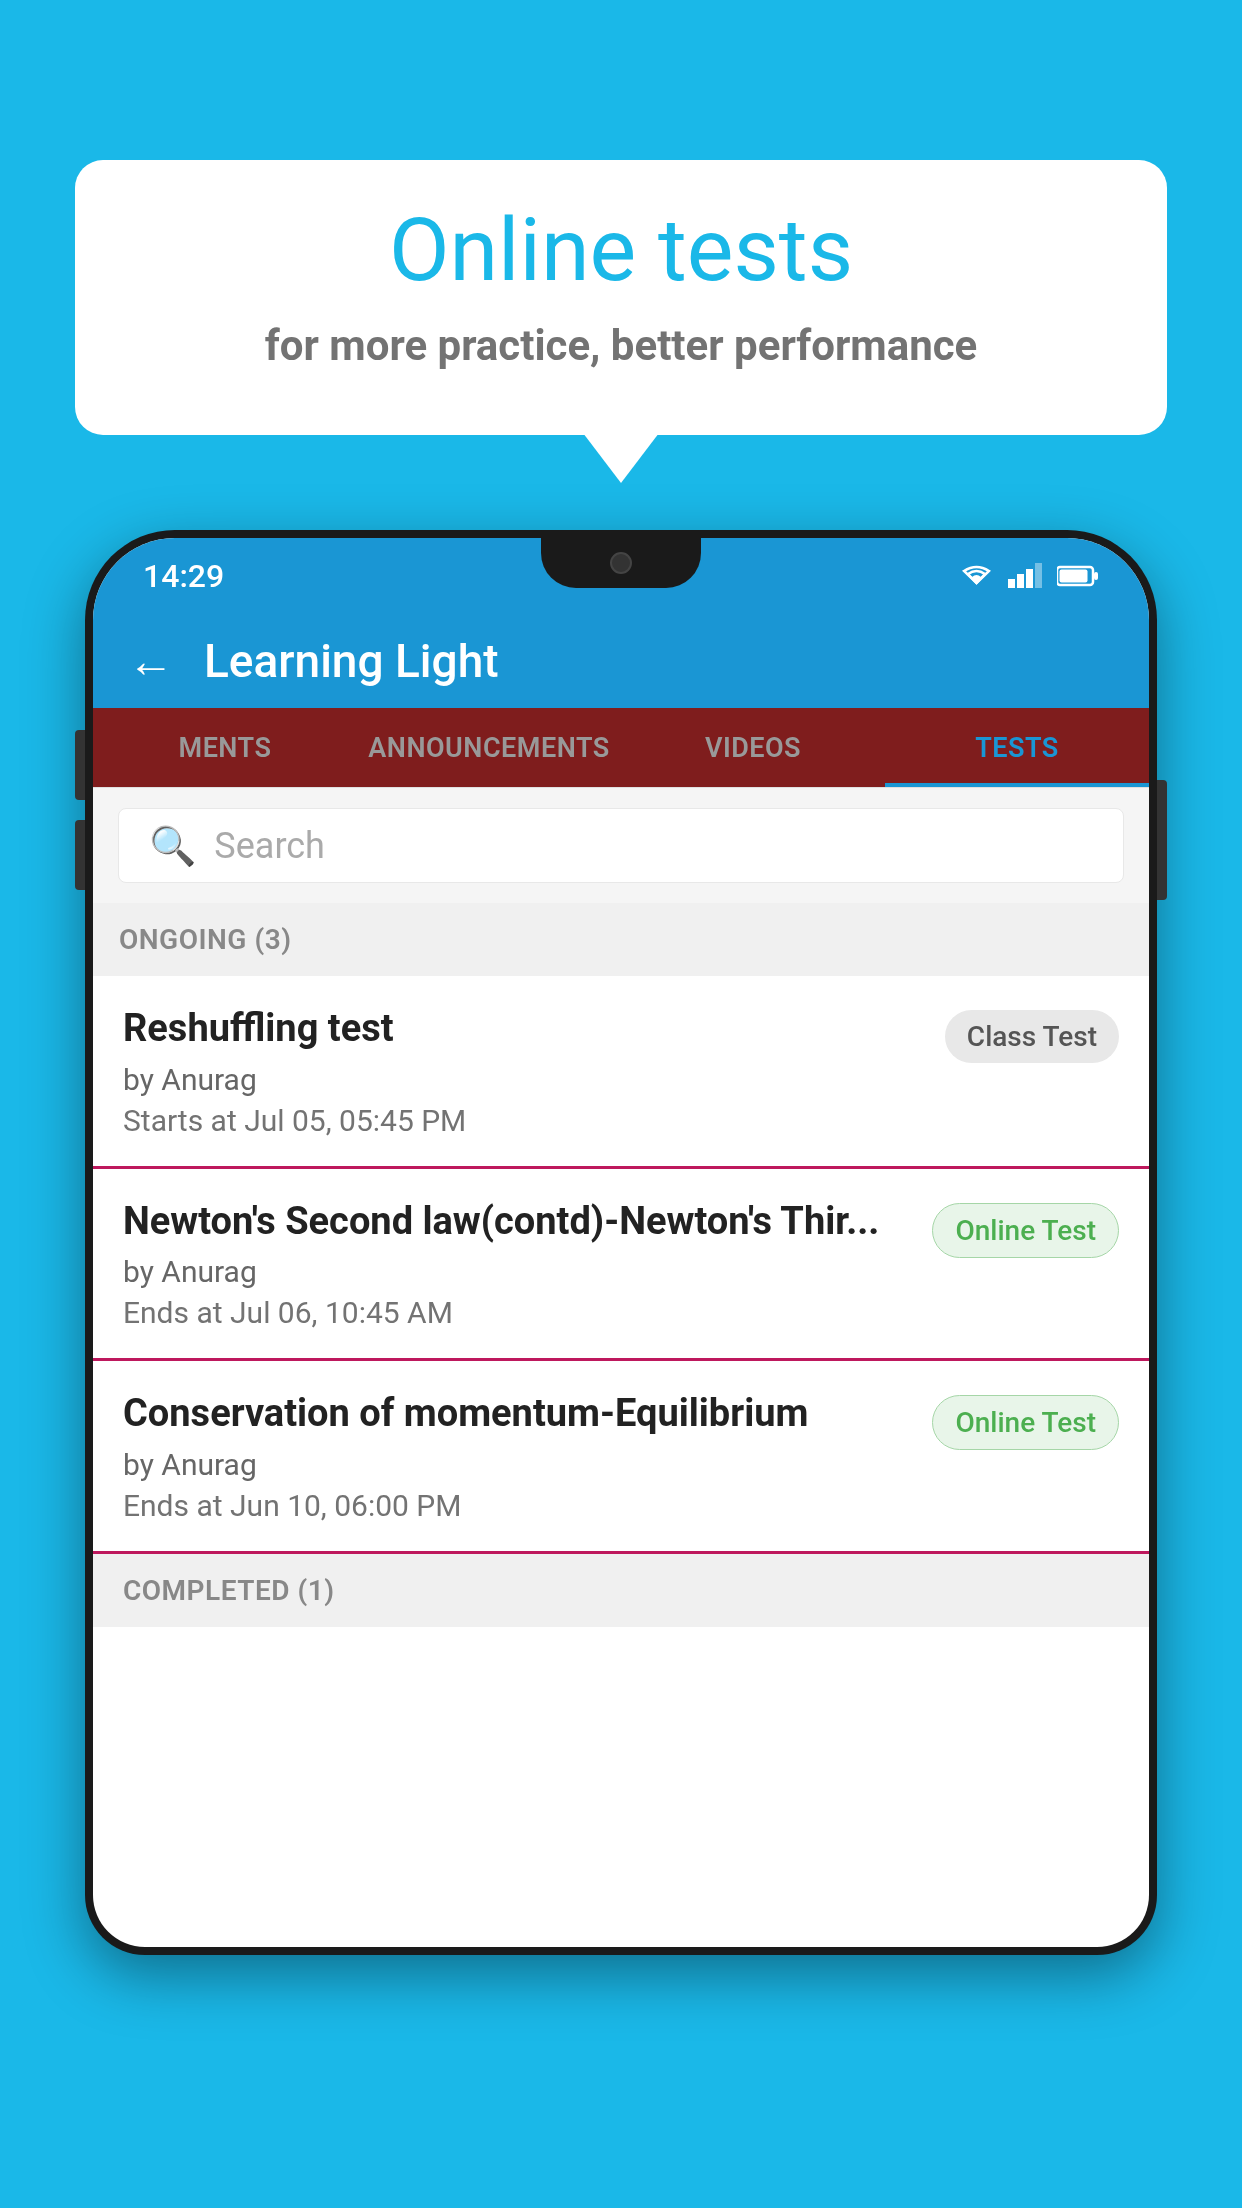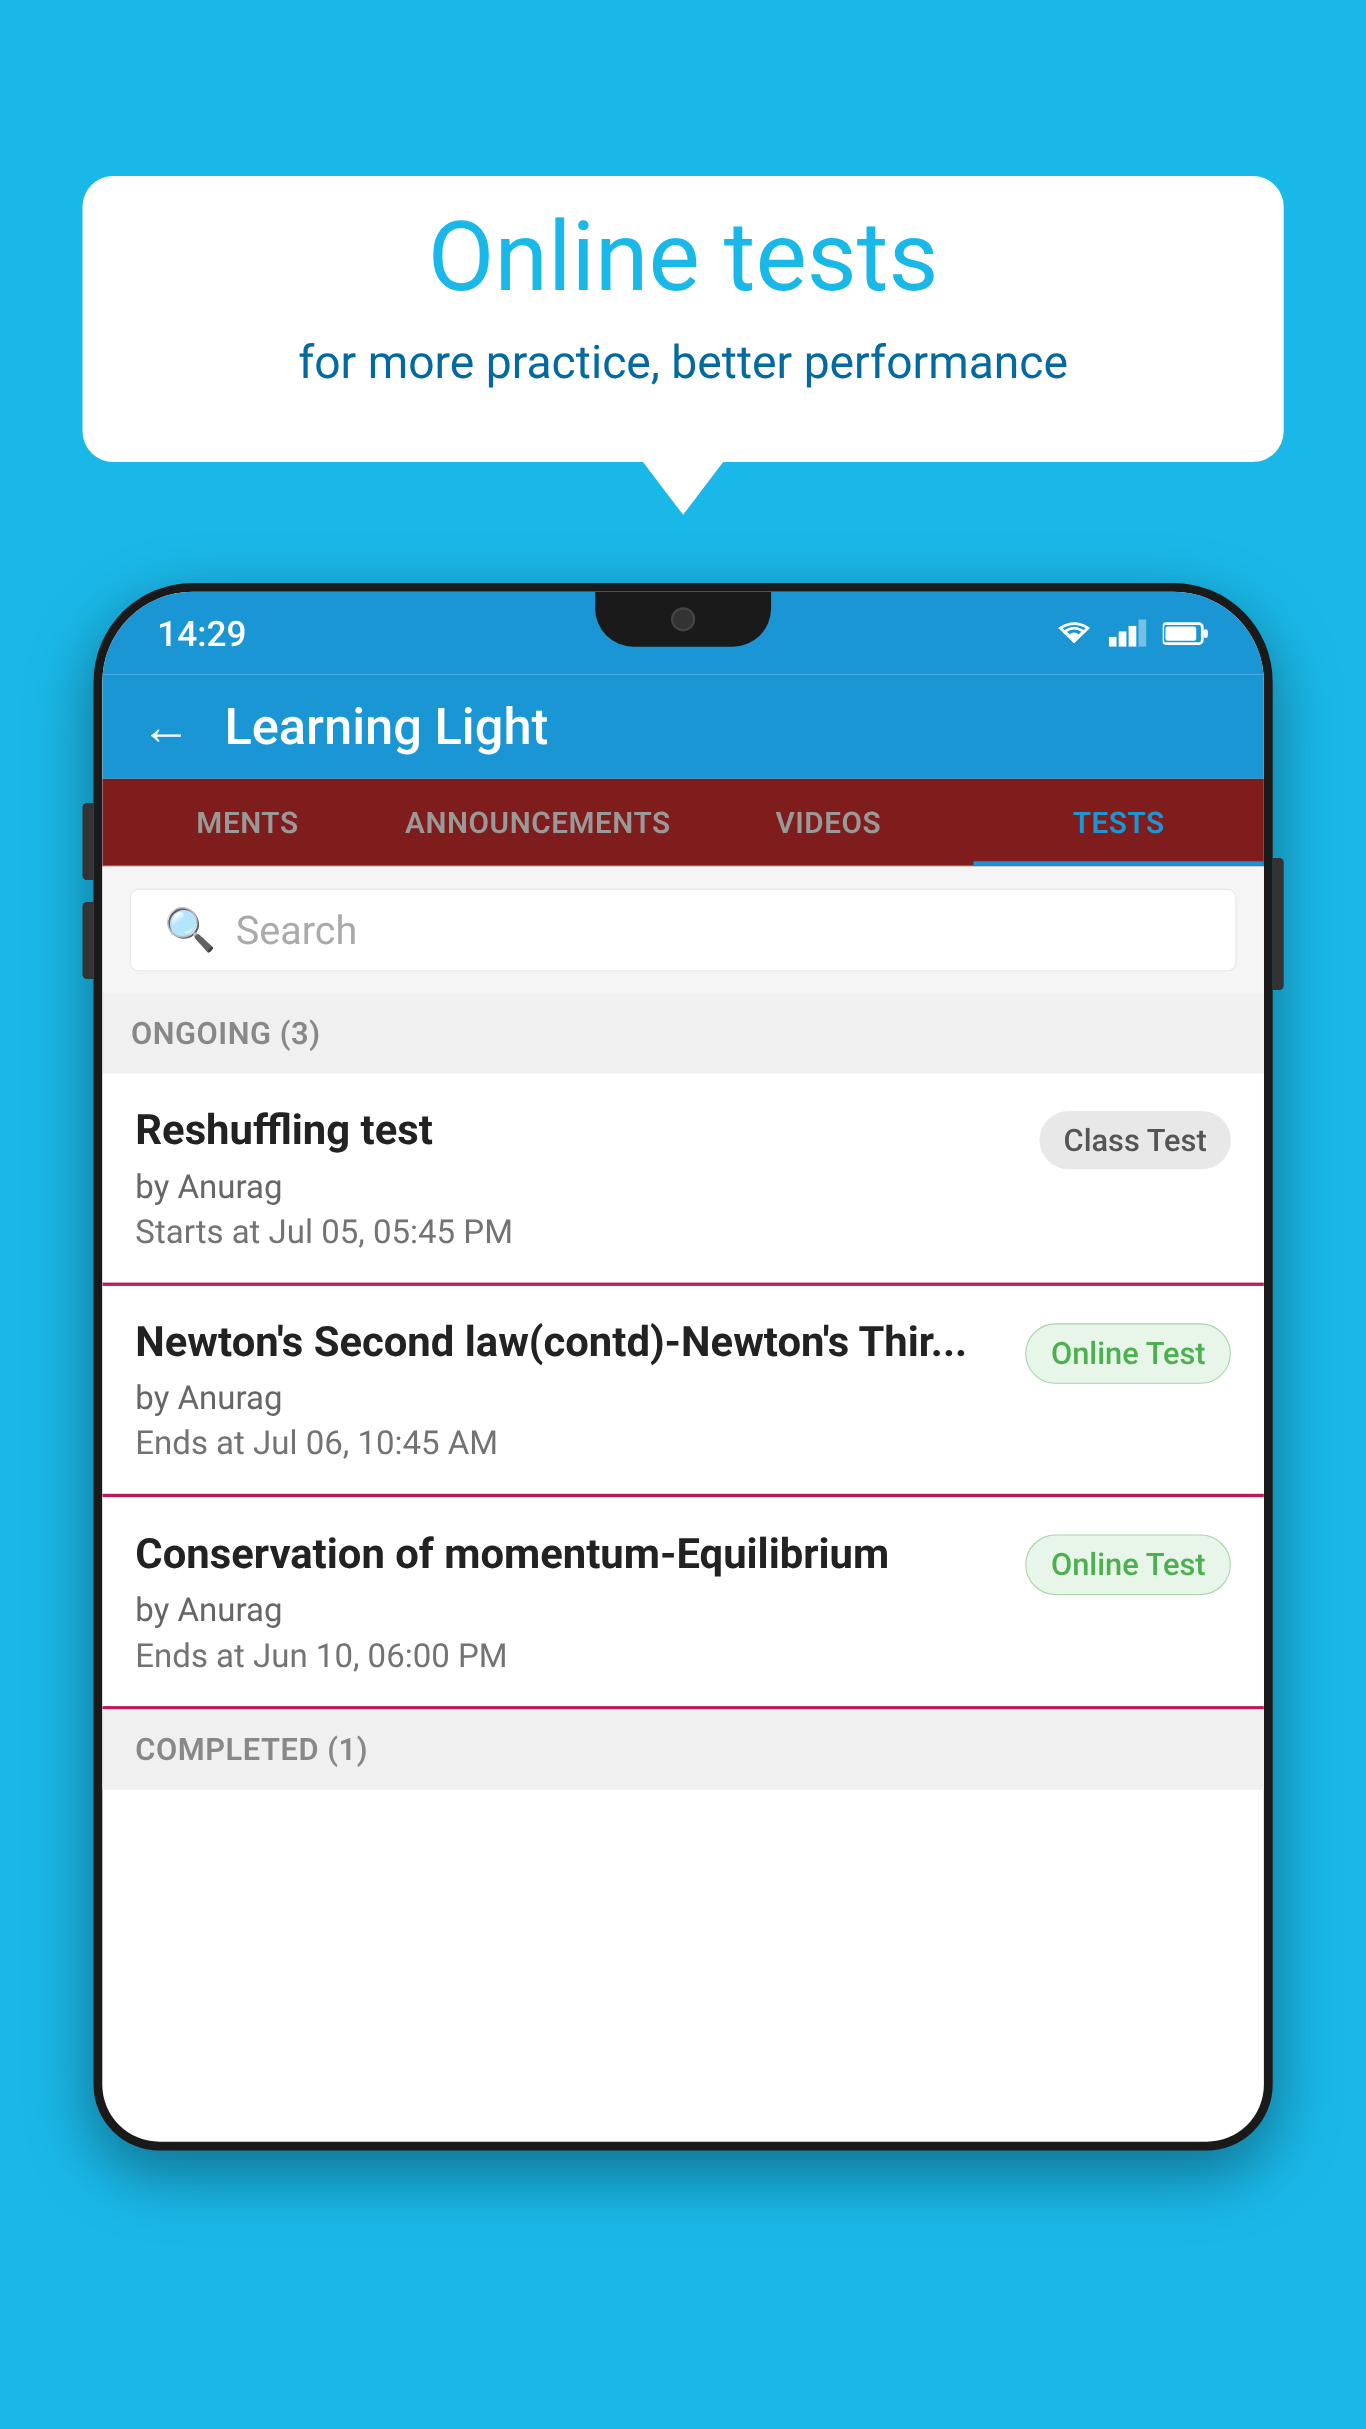--- a/index.html
+++ b/index.html
@@ -14,21 +14,21 @@
     }
 
     
     .speech-bubble {
       position: absolute;
       top: 160px;
       left: 75px;
       right: 75px;
       background: white;
       border-radius: 28px;
-      padding: 23px 60px 65px;
+      padding: 38px 60px 65px;
       text-align: center;
     }
     .speech-bubble::after {
       content: '';
       position: absolute;
       bottom: -48px;
       left: 50%;
       transform: translateX(-50%);
       width: 0;
       height: 0;
@@ -39,22 +39,22 @@
 
     .bubble-title {
       font-size: 88px;
       color: #1ab8e8;
       font-weight: 400;
       margin-bottom: 20px;
     }
 
     .bubble-subtitle {
       font-size: 42px;
-      color: #0369a1;
-      font-weight: 400;
+      color: #737373;
+      font-weight: 700;
     }
 
     
     .phone-wrap {
       position: absolute;
       top: 530px;
       left: 85px;
       right: 85px;
       bottom: 0;
     }

